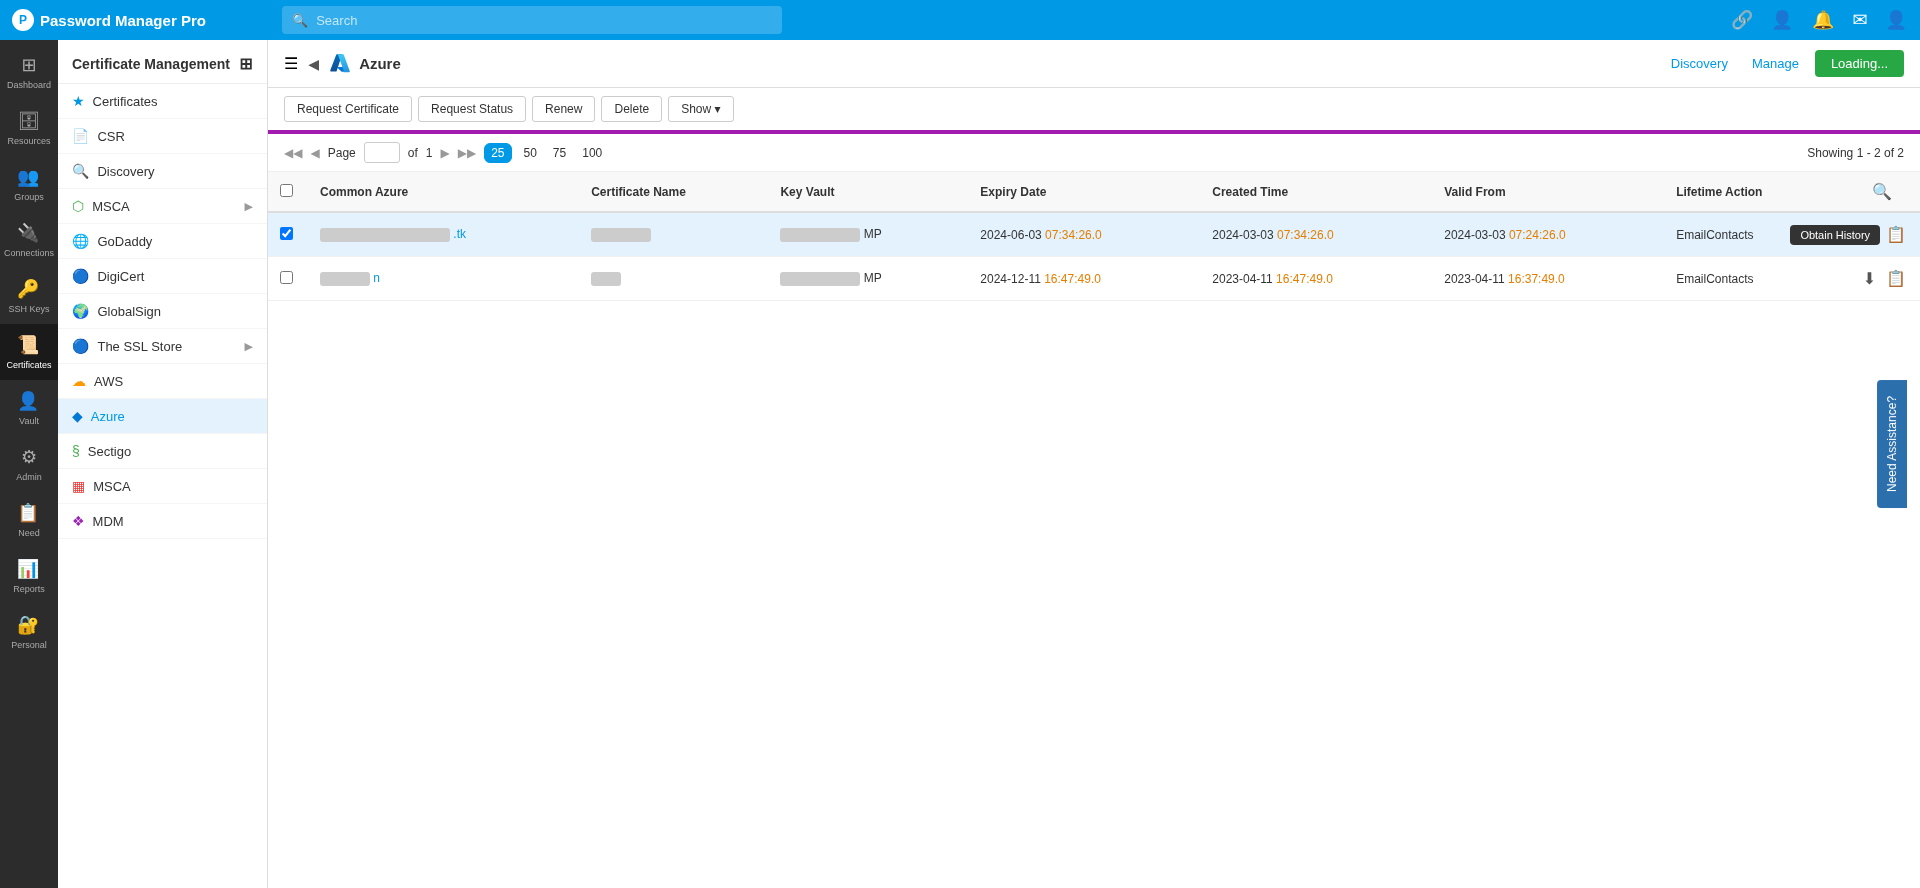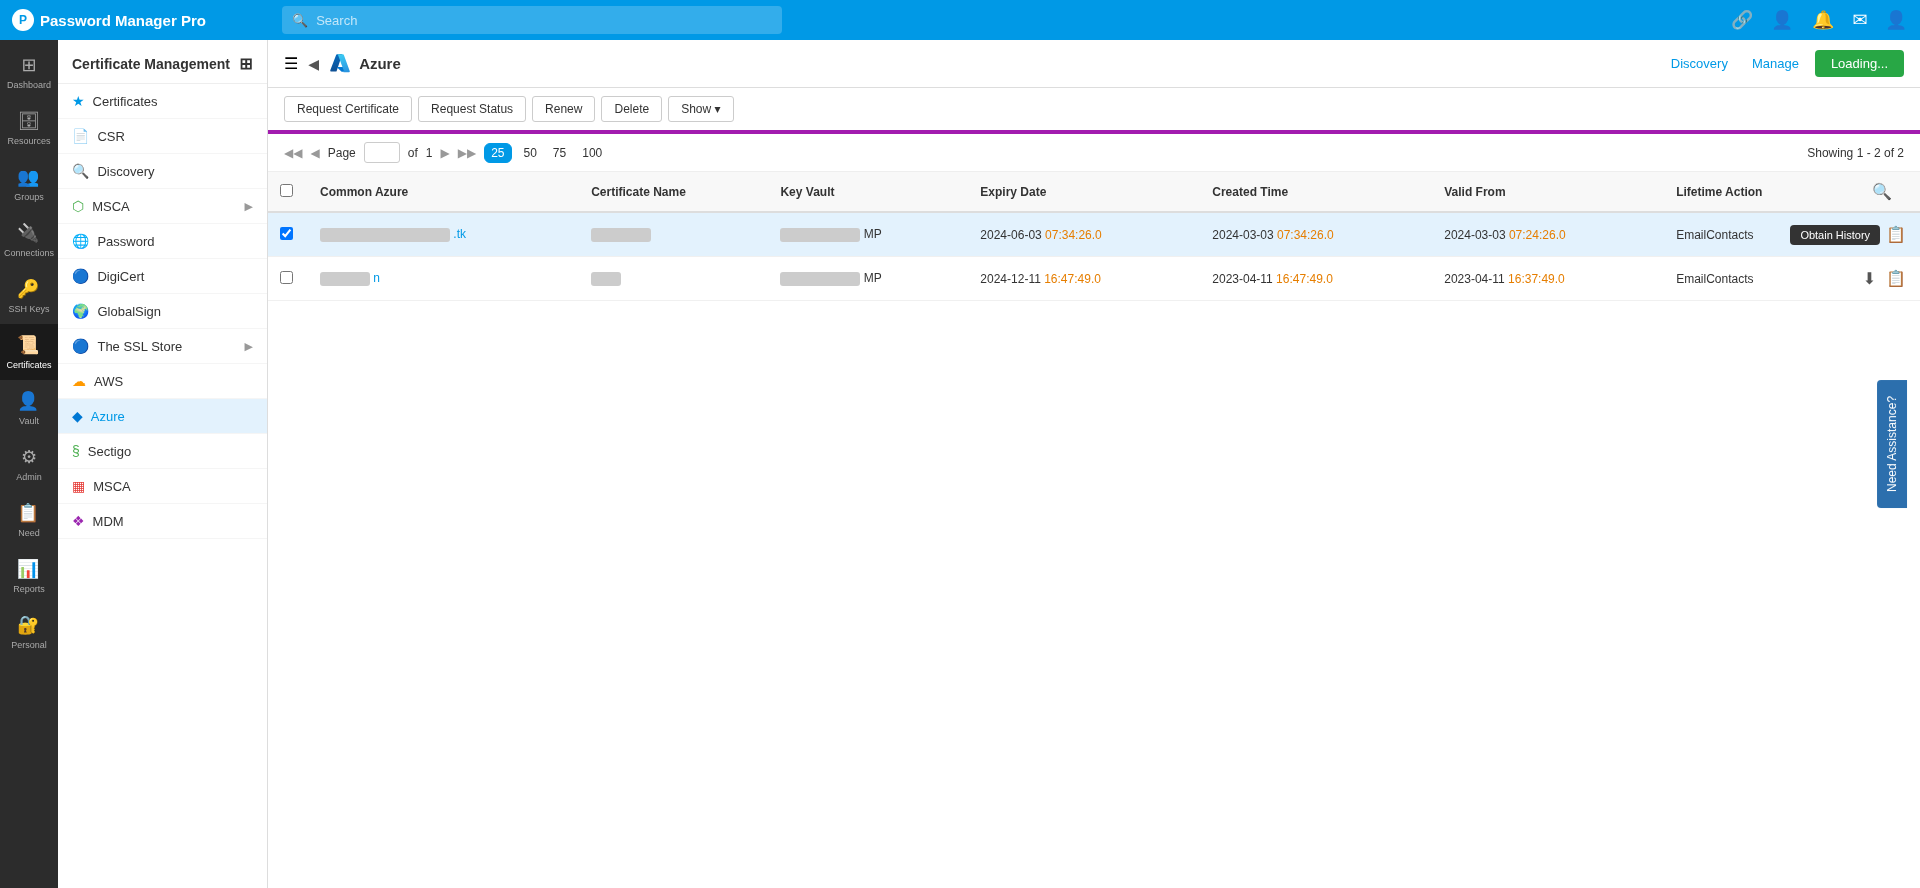--- a/index.html
+++ b/index.html
@@ -440,21 +440,21 @@
     </div>
     <div class="sidebar-menu-item has-arrow">
       <div style="display:flex;align-items:center;gap:8px;">
         <span class="item-icon" style="color:#4caf50;">⬡</span>
         <span>MSCA</span>
       </div>
       <span class="arrow">▶</span>
     </div>
     <div class="sidebar-menu-item">
       <span class="item-icon">🌐</span>
-      <span>Password</span>
+      <span>GoDaddy</span>
     </div>
     <div class="sidebar-menu-item">
       <span class="item-icon">🔵</span>
       <span>DigiCert</span>
     </div>
     <div class="sidebar-menu-item">
       <span class="item-icon">🌍</span>
       <span>GlobalSign</span>
     </div>
     <div class="sidebar-menu-item has-arrow">

